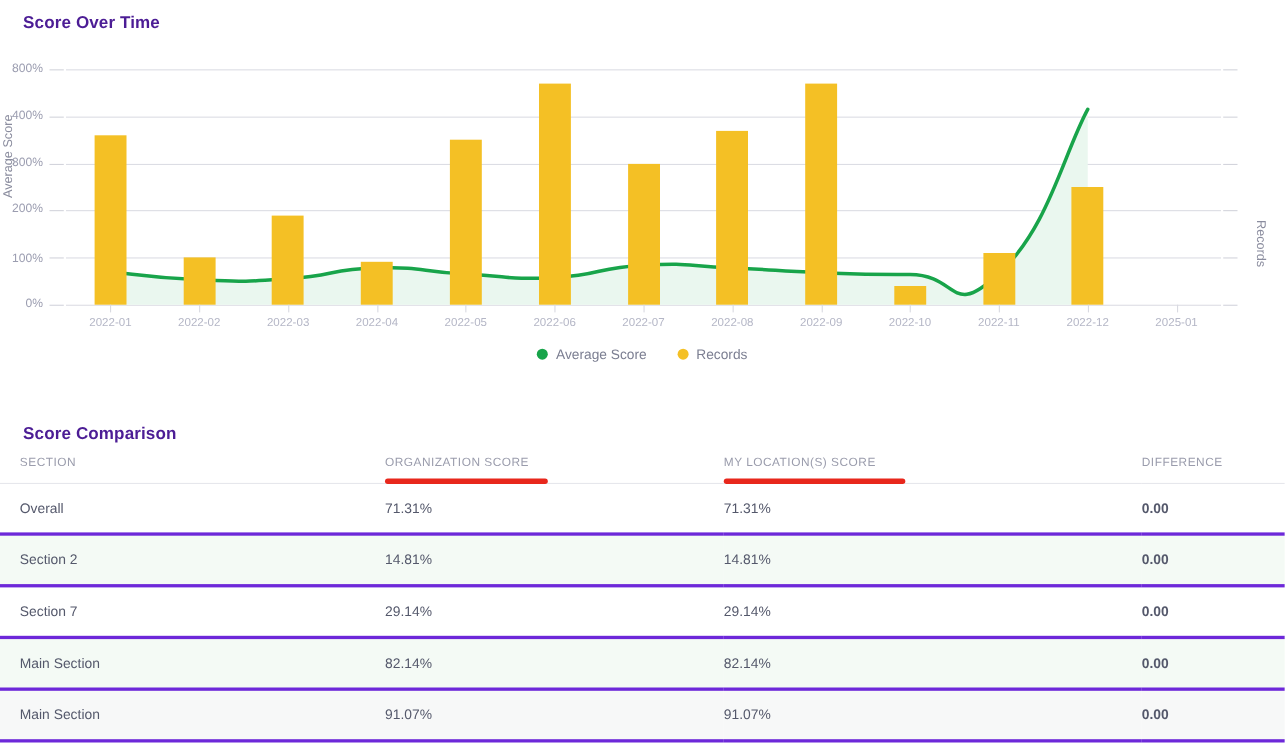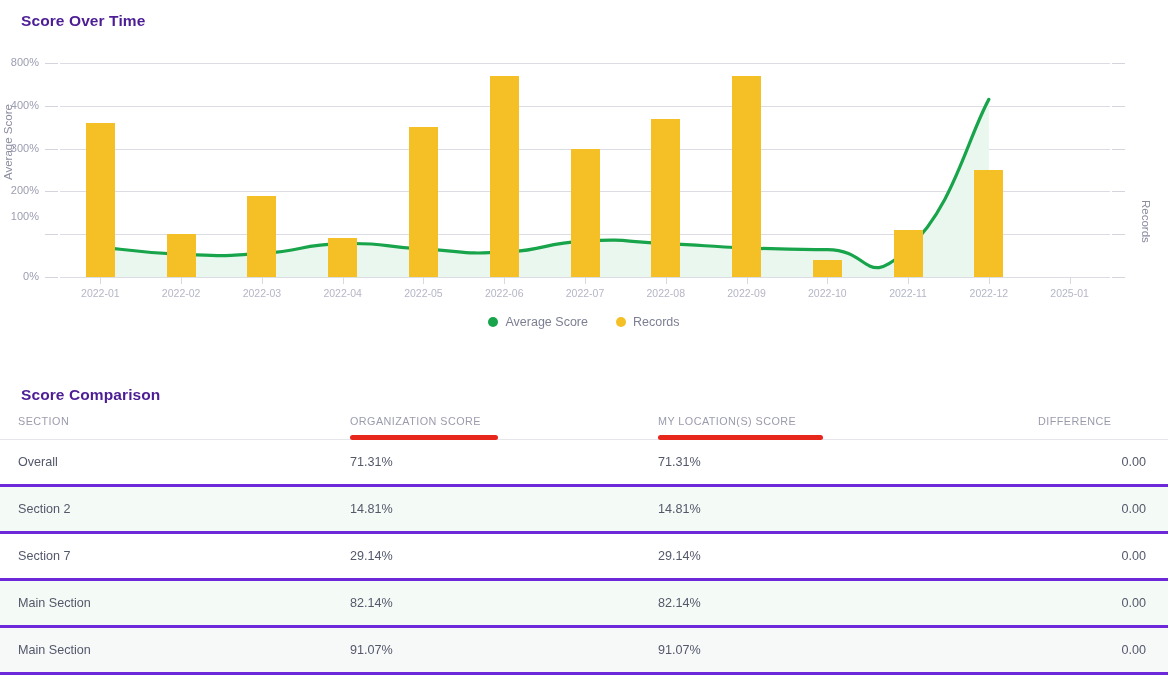--- a/index.html
+++ b/index.html
@@ -94,21 +94,21 @@
     position: relative; vertical-align: bottom;
   }
   table.cmp td {
     font-size: 12.6px; color: #54586b;
     padding: 15px 0; border-bottom: 3px solid #6d28d9;
     vertical-align: middle;
   }
   .col-section { width: 350px; padding-left: 18px !important; }
   .col-org     { width: 308px; }
   .col-loc     { width: 380px; }
-  .col-diff    { width: 130px; text-align: right; padding-right: 22px !important; }
+  .col-diff    { width: 130px; text-align: left; padding-right: 22px !important; font-weight: bold; }
   td.col-diff  { color: #f0b429; }
   tr.stripe-green td { background: #f4faf5; }
   tr.stripe-grey  td { background: #f7f8f8; }
 
   .redline {
     position: absolute;
     height: 5px; border-radius: 3px;
     background: #e8271c;
     bottom: -1px;
   }
@@ -130,21 +130,21 @@
     <div class="plot" id="plot">
 
       <div id="grid-layer">
           <div class="gridline" style="top: 214px;"></div>
           <div class="tick-dash" style="top: 214px; left: -15px;"></div>
           <div class="tick-dash" style="top: 214px; left: 1052px;"></div>
           <div class="ytick-l" style="top: 207px;">0%</div>
           <div class="gridline" style="top: 171.2px;"></div>
           <div class="tick-dash" style="top: 171.2px; left: -15px;"></div>
           <div class="tick-dash" style="top: 171.2px; left: 1052px;"></div>
-          <div class="ytick-l" style="top: 147px;">100%</div>
+          <div class="ytick-l" style="top: 166px;">100%</div>
           <div class="gridline" style="top: 128.4px;"></div>
           <div class="tick-dash" style="top: 128.4px; left: -15px;"></div>
           <div class="tick-dash" style="top: 128.4px; left: 1052px;"></div>
           <div class="ytick-l" style="top: 121.4px;">200%</div>
           <div class="gridline" style="top: 85.6px;"></div>
           <div class="tick-dash" style="top: 85.6px; left: -15px;"></div>
           <div class="tick-dash" style="top: 85.6px; left: 1052px;"></div>
           <div class="ytick-l" style="top: 78.6px;">300%</div>
           <div class="gridline" style="top: 42.8px;"></div>
           <div class="tick-dash" style="top: 42.8px; left: -15px;"></div>

